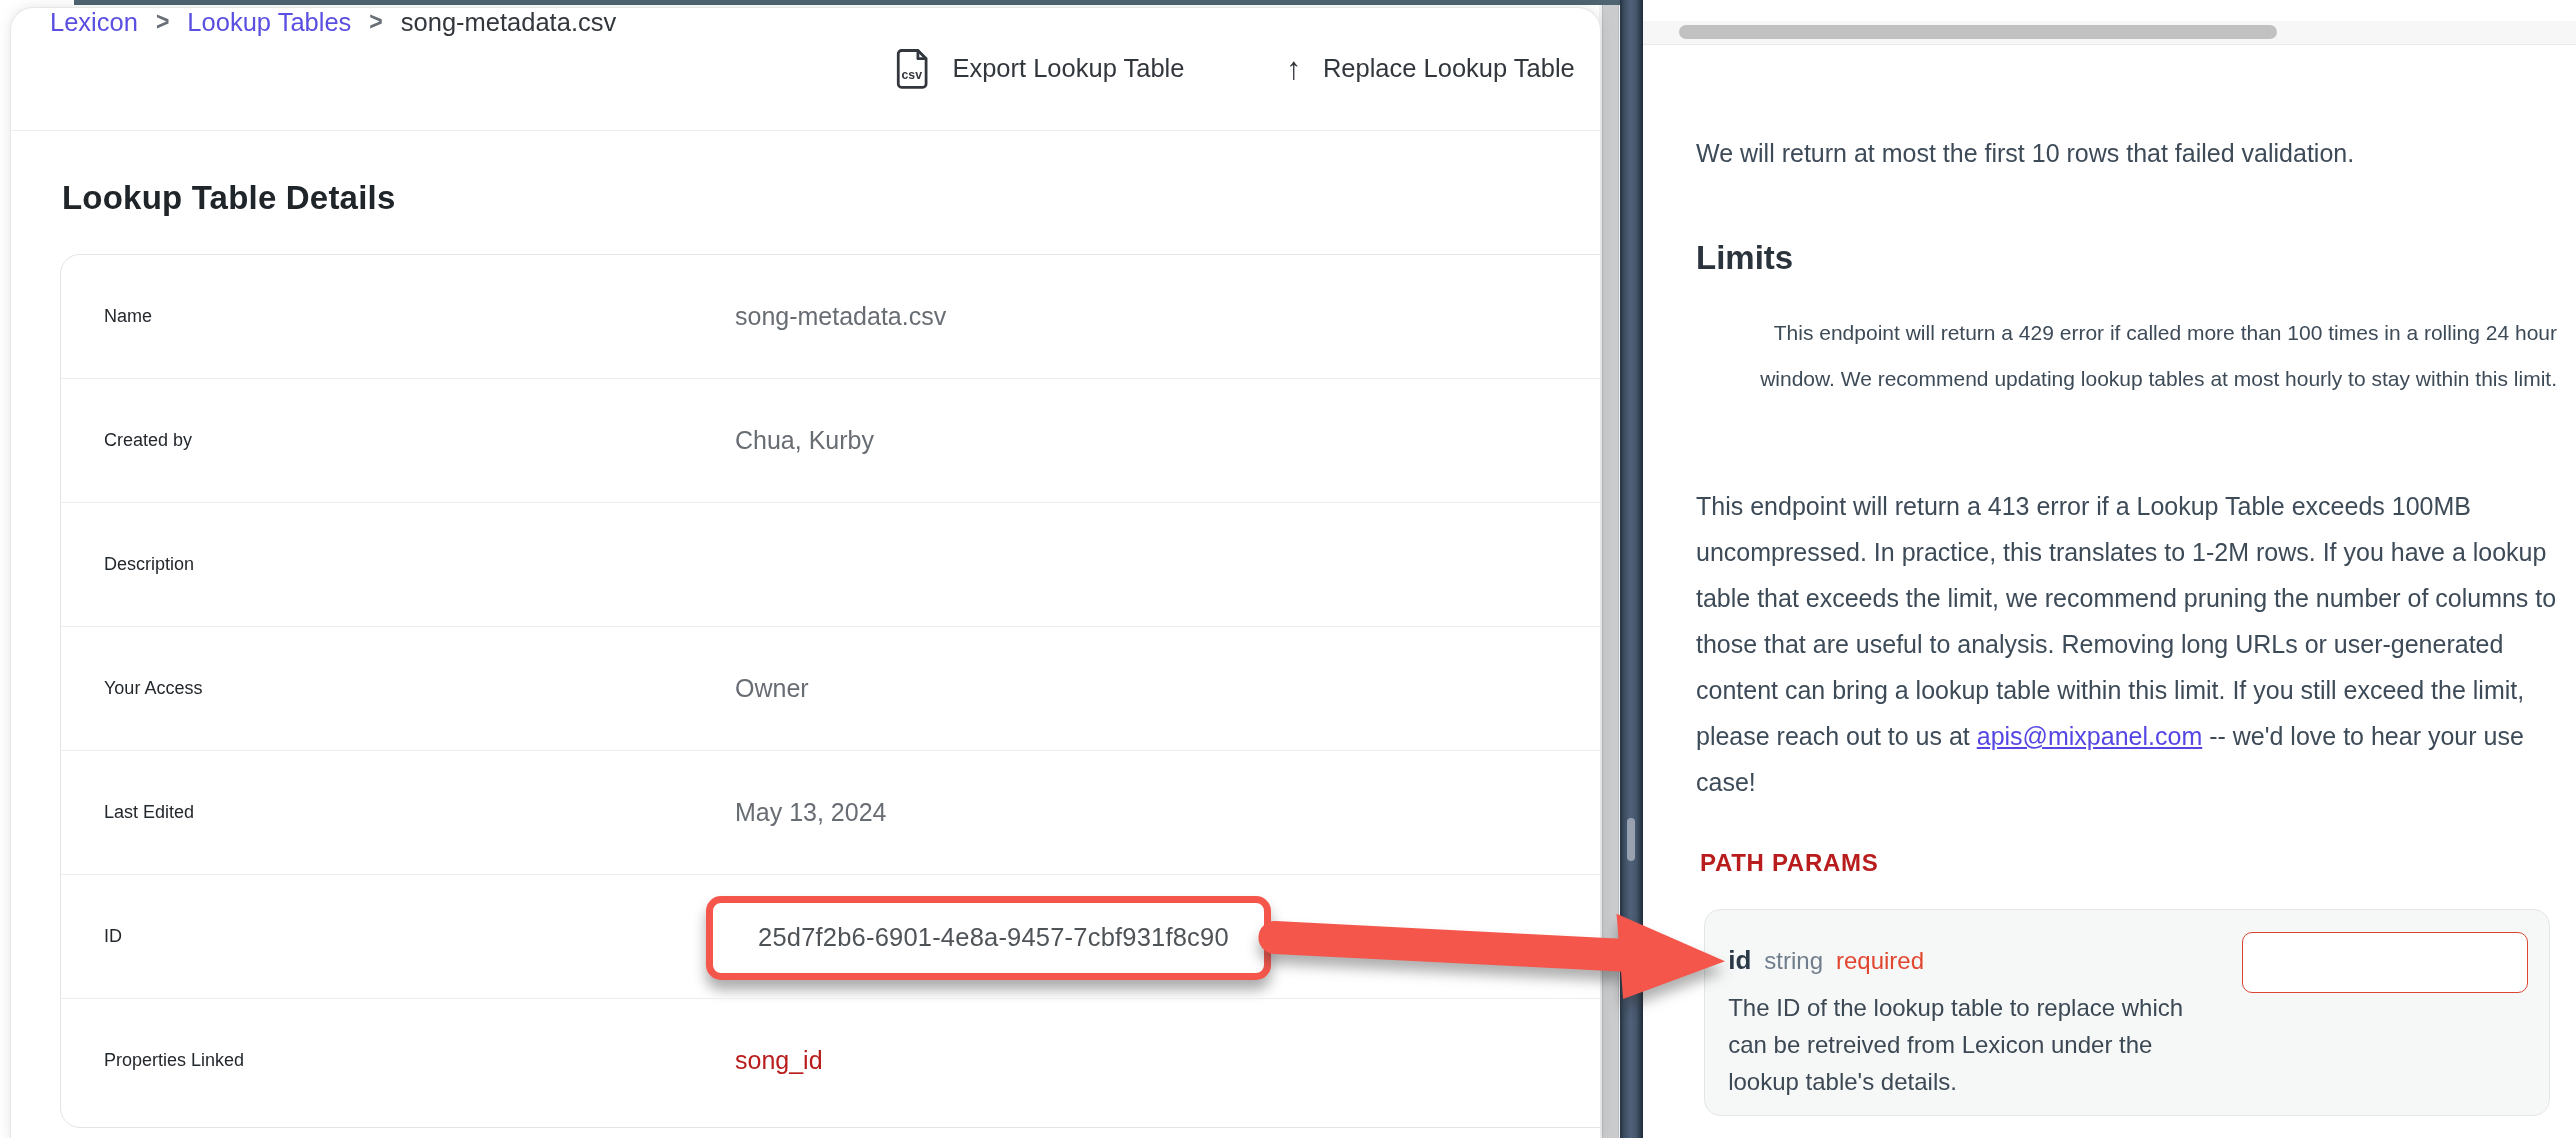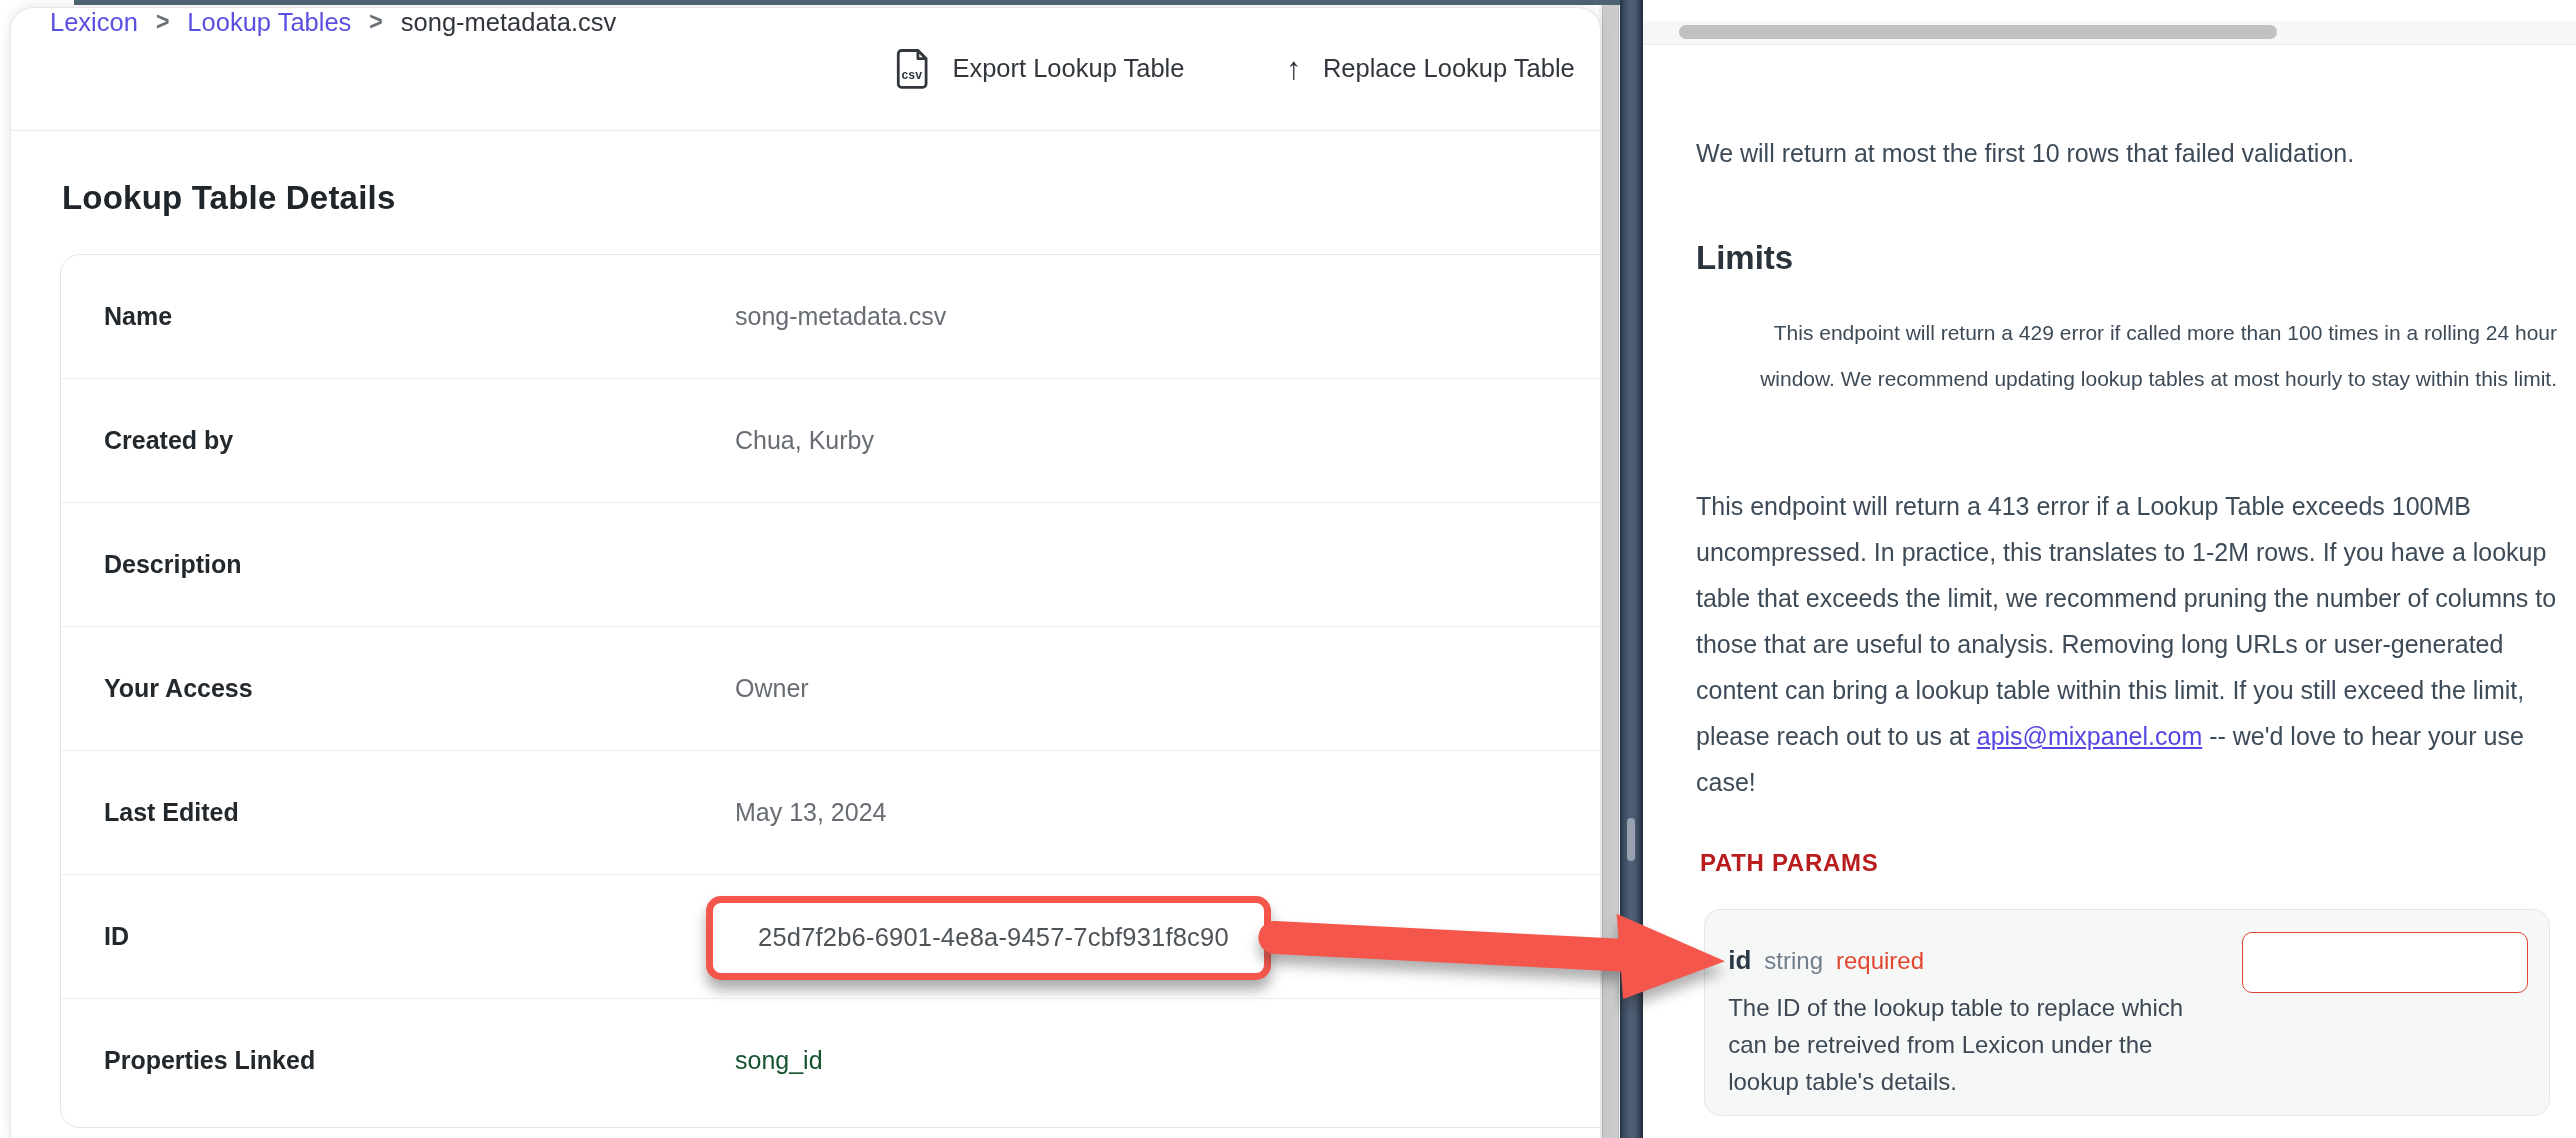--- a/index.html
+++ b/index.html
@@ -37,23 +37,23 @@
   .up-arrow{font-size:31px;font-weight:500;color:#32373d;}
 
   .lp-title{position:absolute;left:51px;top:171px;font-size:33px;font-weight:700;color:#20252a;letter-spacing:0.2px;}
 
   .details-card{
     position:absolute;left:49px;top:246px;width:1565px;height:872px;
     border:1.6px solid #e4e4e6;border-radius:20px;background:#fff;
   }
   .detail-row{position:relative;height:123px;border-top:1.6px solid #ededee;}
   .detail-row:first-child{border-top:none;}
-  .row-label{position:absolute;left:43px;top:0;height:100%;display:flex;align-items:center;font-size:25px;font-weight:700;color:#23282d;}
+  .row-label{position:absolute;left:43px;top:0;height:100%;display:flex;align-items:center;font-size:18px;font-weight:400;color:#23282d;}
   .row-value{position:absolute;left:674px;top:0;height:100%;display:flex;align-items:center;font-size:25px;color:#686d74;}
-  .row-value.link a{color:#14532d;text-decoration:none;cursor:pointer;}
+  .row-value.link a{color:#b91c1c;text-decoration:none;cursor:pointer;}
 
   .id-highlight-box{
     position:absolute;left:645px;top:21.4px;width:565px;height:84px;box-sizing:border-box;
     border:7.4px solid #f4564b;border-radius:15px;background:#fff;
     box-shadow:0 10px 13px rgba(50,50,50,.40);
     display:flex;align-items:center;padding-left:45px;
   }
   .id-highlight-box .id-text{font-size:25.5px;color:#4e5358;letter-spacing:0.2px;white-space:nowrap;}
 
   

